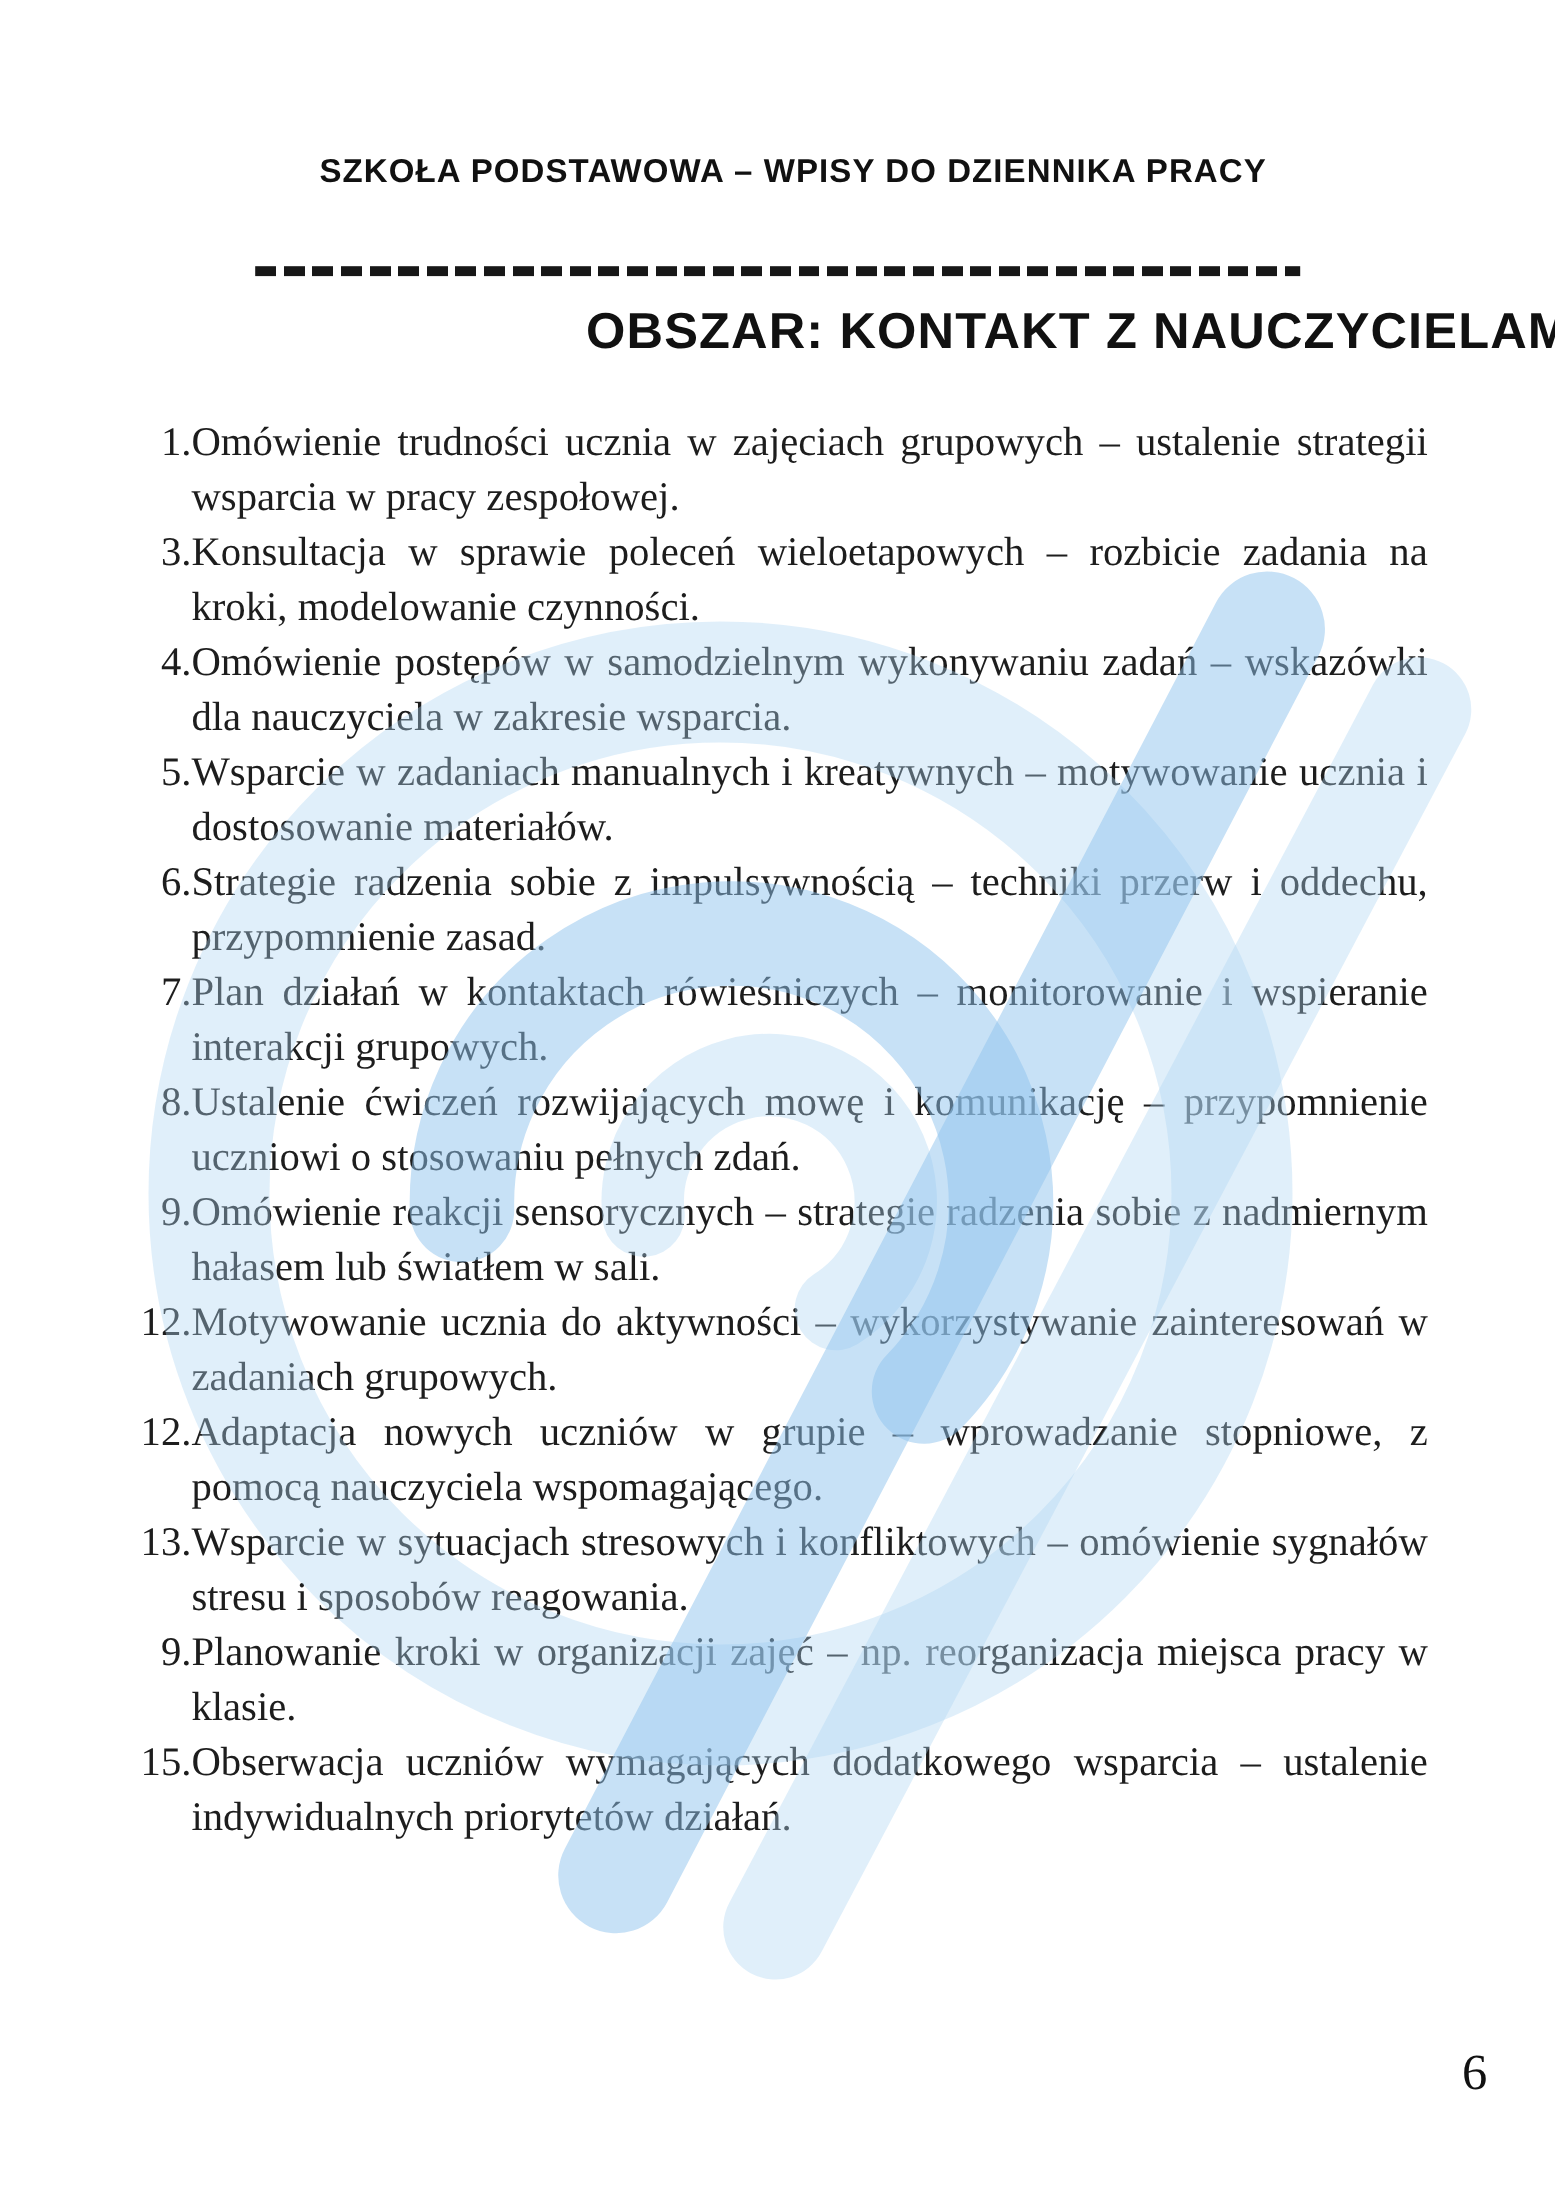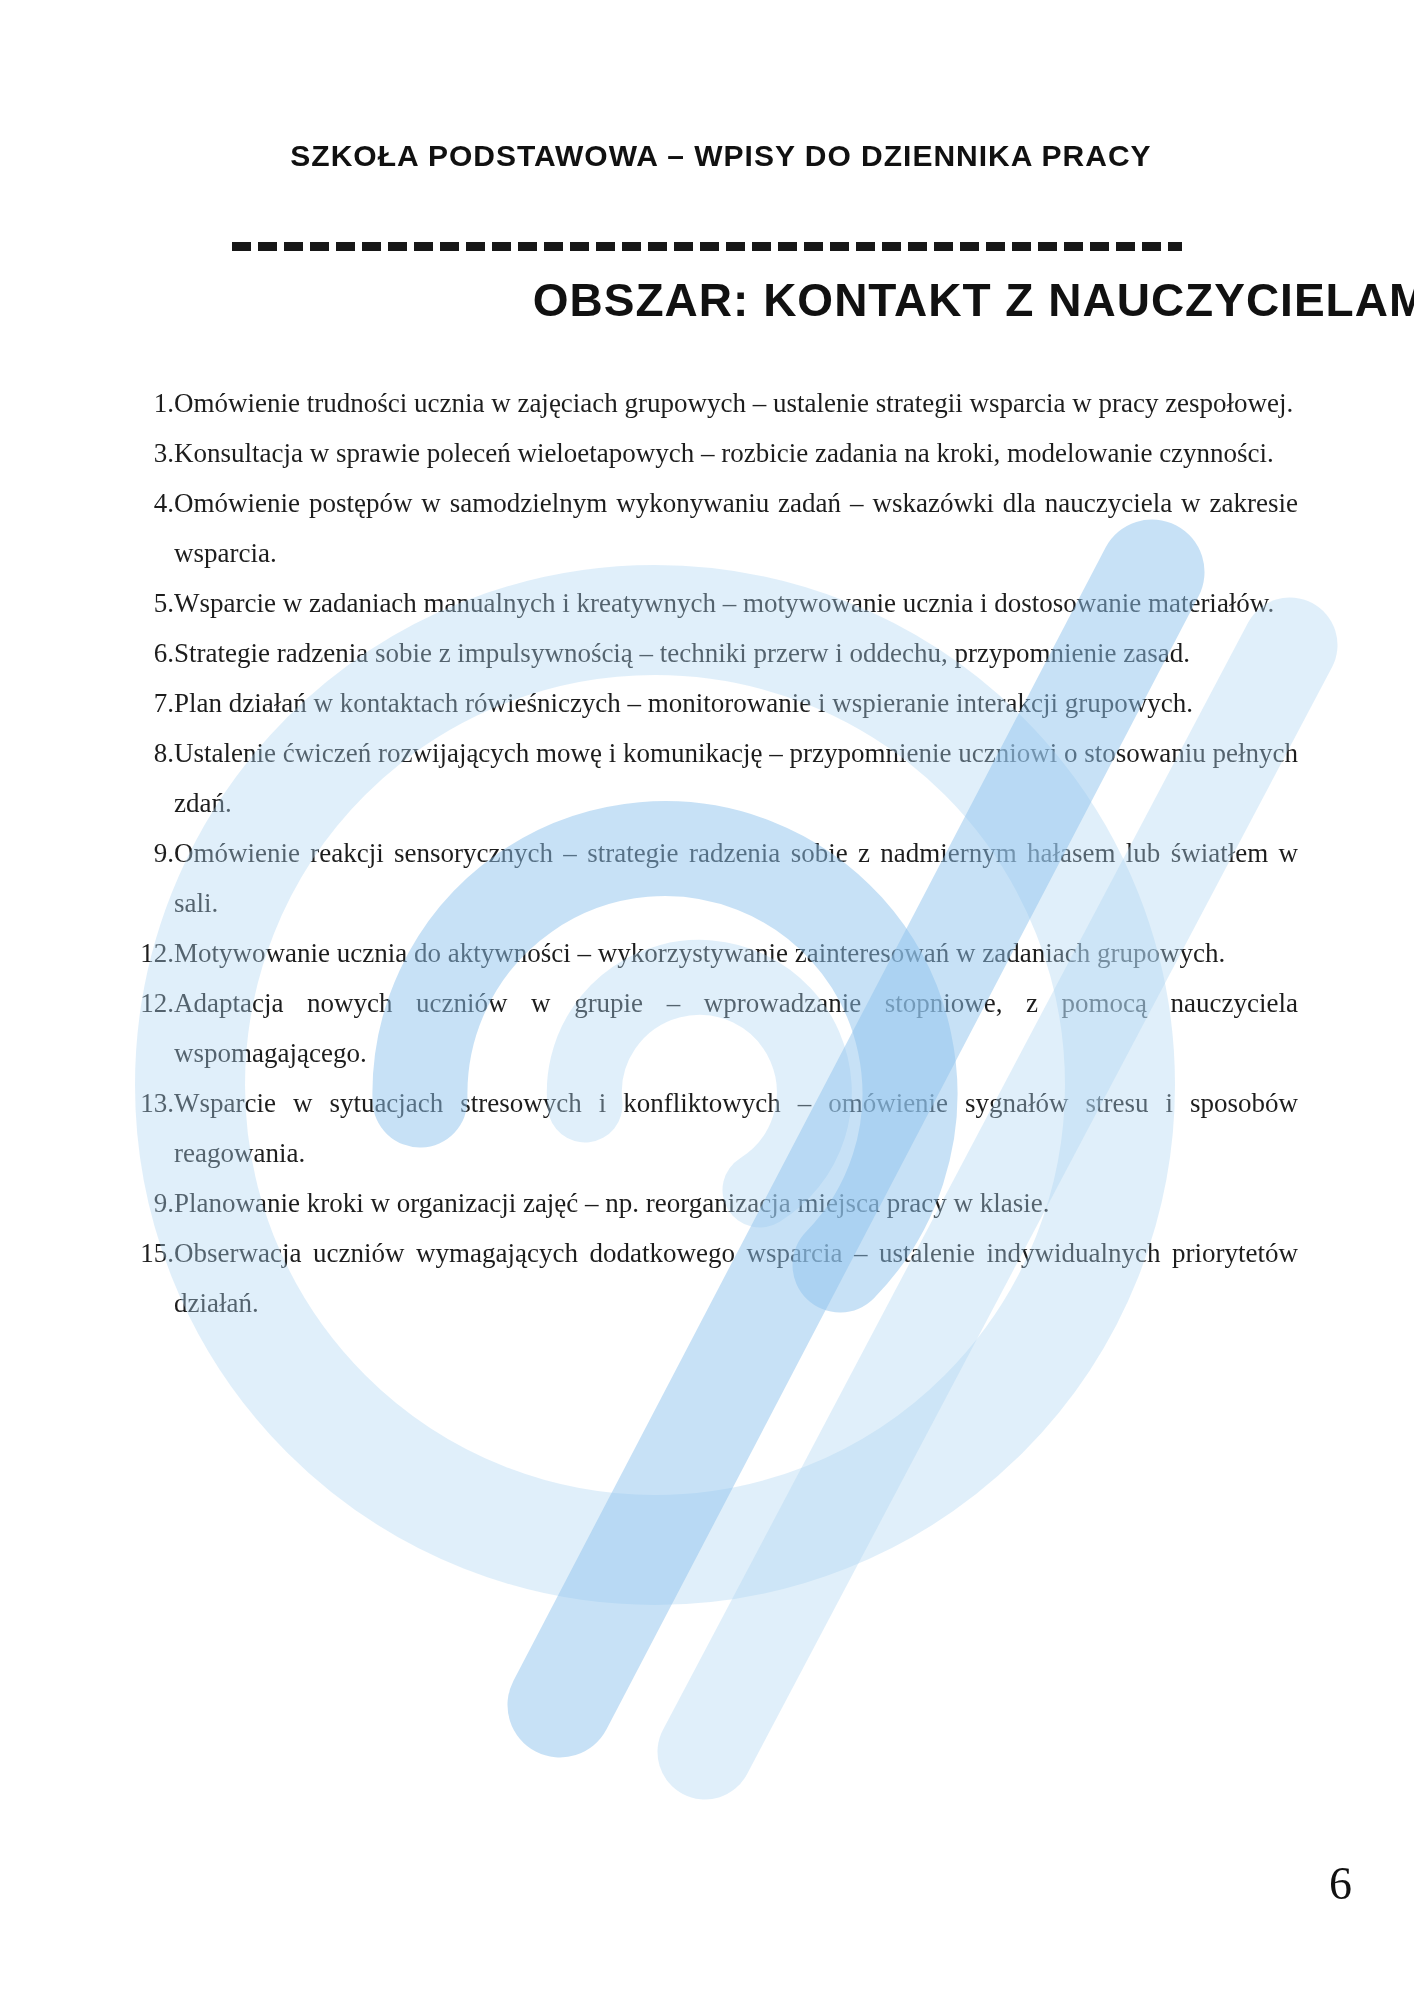--- a/index.html
+++ b/index.html
@@ -54,21 +54,21 @@
     letter-spacing: 1px;
     color: #111111;
     z-index: 1;
   }
   
   .entry-list {
     position: absolute;
     top: 378px;
     left: 174px;
     width: 1124px;
-    font-size: 27px;
+    font-size: 37px;
     line-height: 50px;
     z-index: 1;
   }
   .entry {
     text-align: justify;
   }
   .entry .num {
     display: inline-block;
     width: 50px;
     margin-left: -50px;

